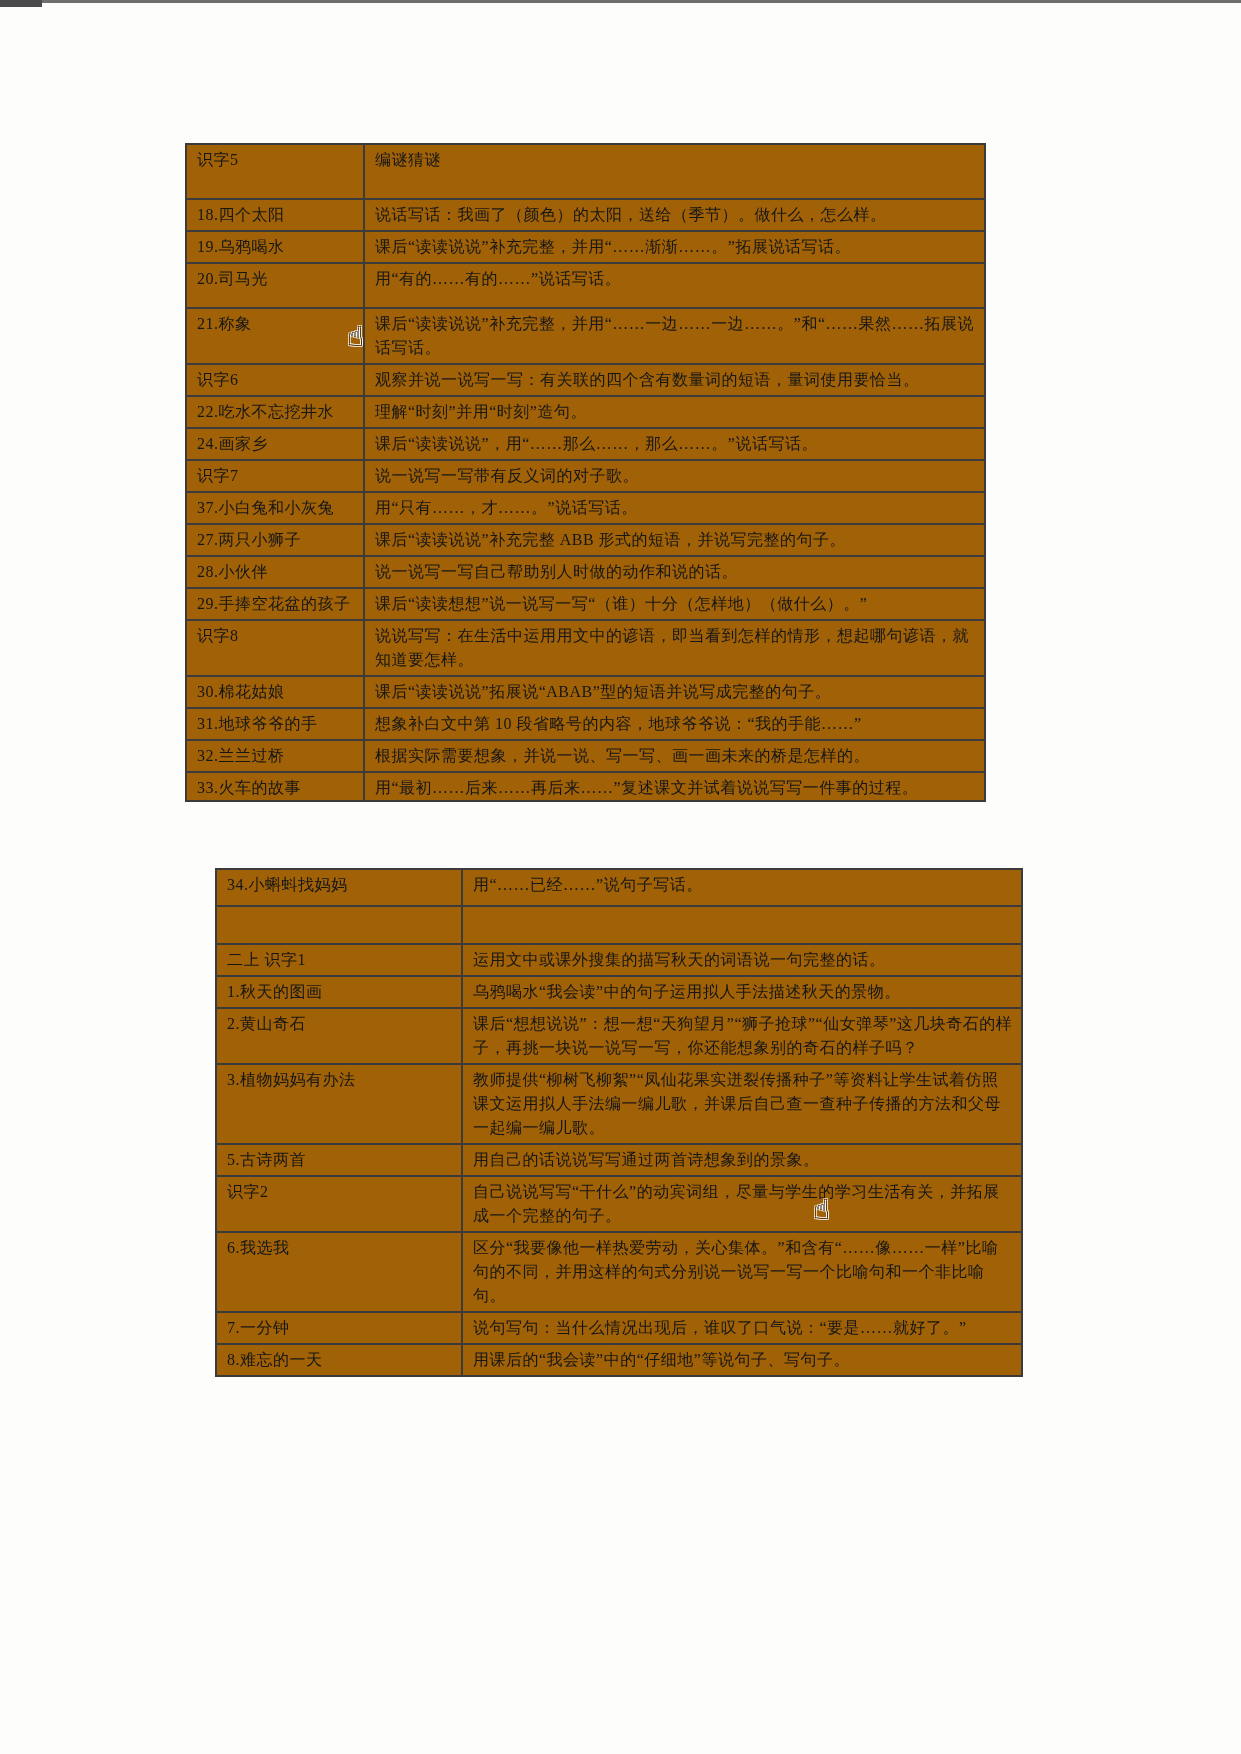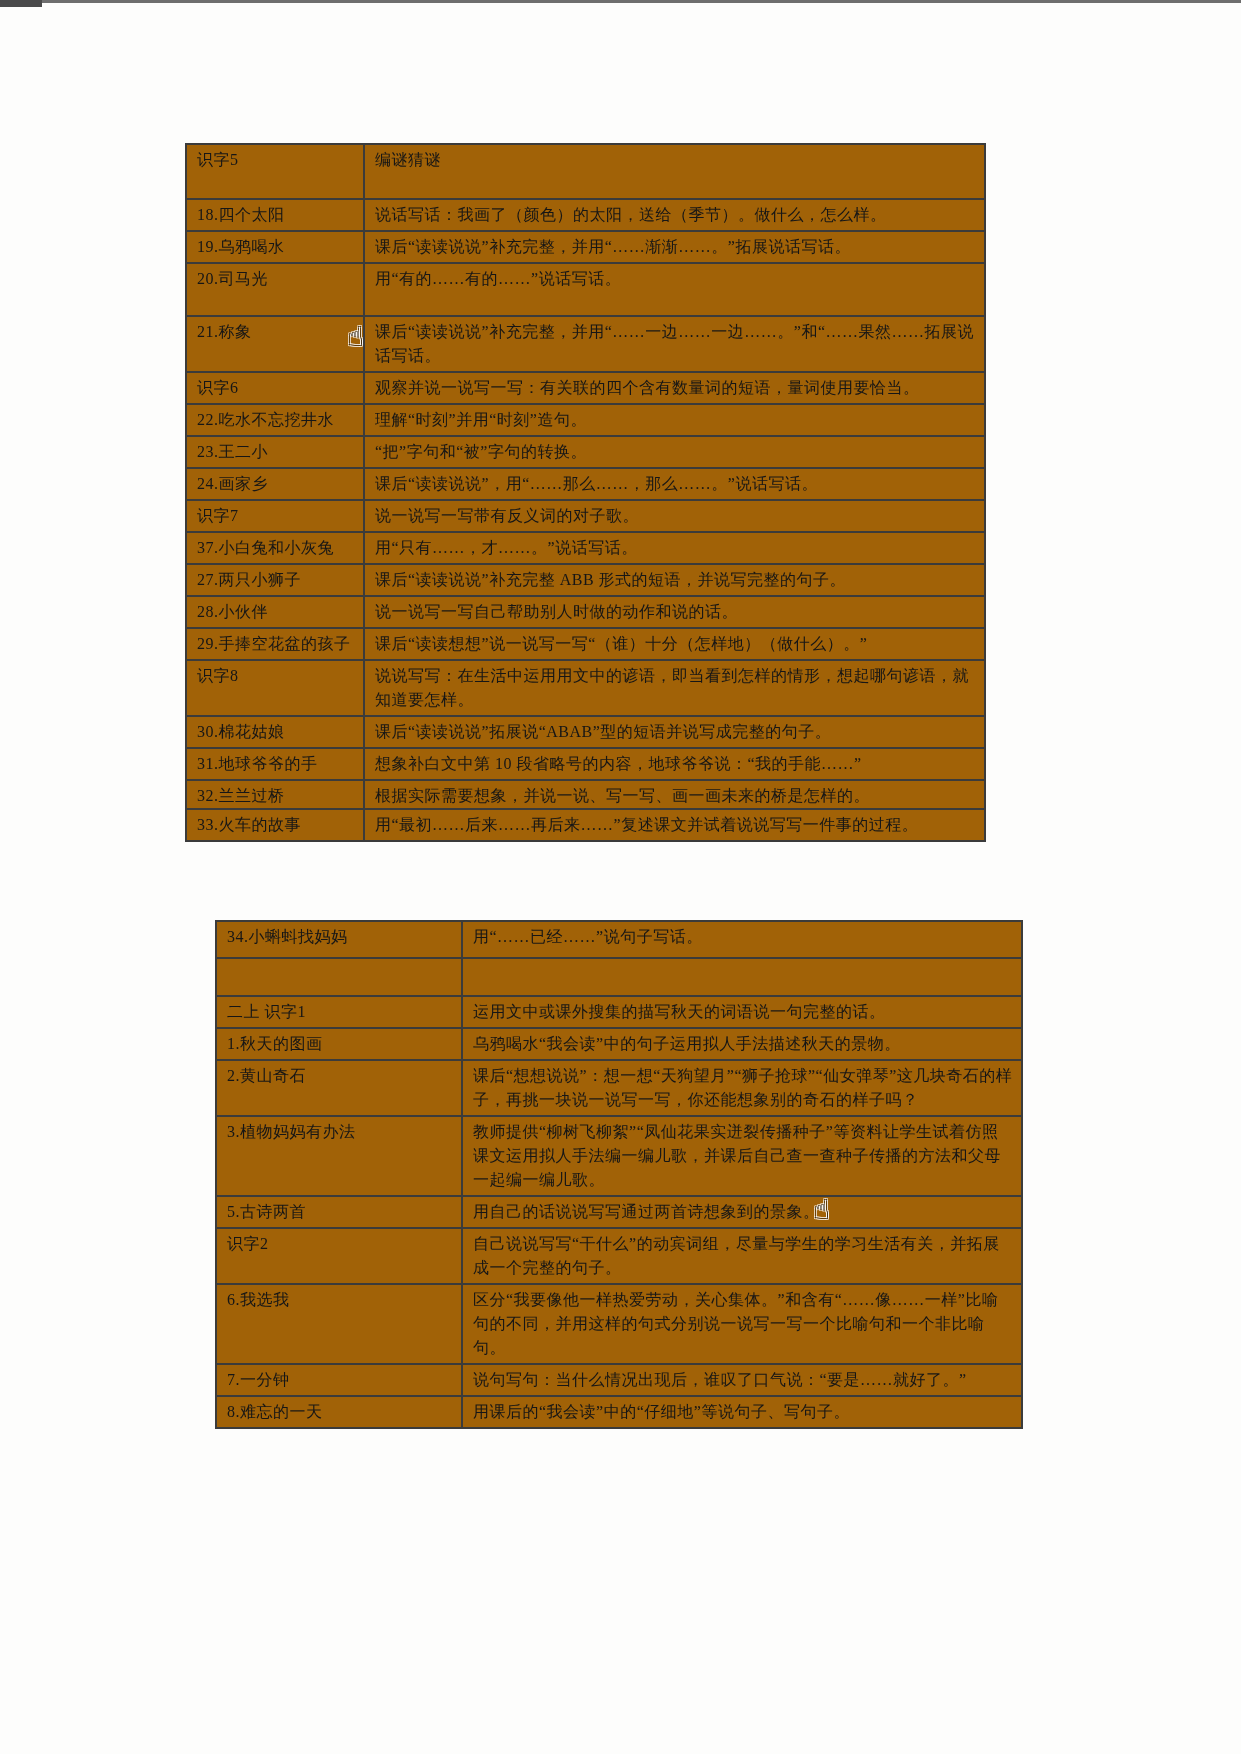--- a/index.html
+++ b/index.html
@@ -34,25 +34,25 @@
     letter-spacing:0.5px;
     padding:3px 8px 3px 10px;
     color:#161616;
     word-break:break-all;
     overflow:hidden;
   }
   
   .t1 { left:185px; top:143px; width:801px; }
   .t1 col.c1 { width:178px; }
   .t1 tr:nth-child(1) td { padding-bottom:26px; }   
-  .t1 tr:nth-child(4) td { padding-bottom:24px; }   
+  .t1 tr:nth-child(4) td { padding-bottom:16px; }   
   .t1 tr:nth-child(18) td { padding-bottom:0; }  
 
   
-  .t2 { left:215px; top:920px; width:808px;border-radius:7px; }
+  .t2 { left:215px; top:868px; width:808px;border-radius:7px; }
   .t2 col.c1 { width:246px; }
   .t2 tr:nth-child(1) td { padding-bottom:8px; }
   .t2 tr.empty-row td { height:30px; }
 
   
   .cursor {
     position:absolute;
     font-family:"DejaVu Sans",sans-serif;
     font-size:28px;
     color:#101010;
@@ -97,24 +97,20 @@
       </tr>
       <tr>
         <td>识字6</td>
         <td>观察并说一说写一写：有关联的四个含有数量词的短语，量词使用要恰当。</td>
       </tr>
       <tr>
         <td>22.吃水不忘挖井水</td>
         <td>理解“时刻”并用“时刻”造句。</td>
       </tr>
       <tr>
-        <td>23.王二小</td>
-        <td>“把”字句和“被”字句的转换。</td>
-      </tr>
-      <tr>
         <td>24.画家乡</td>
         <td>课后“读读说说”，用“……那么……，那么……。”说话写话。</td>
       </tr>
       <tr>
         <td>识字7</td>
         <td>说一说写一写带有反义词的对子歌。</td>
       </tr>
       <tr>
         <td>37.小白兔和小灰兔</td>
         <td>用“只有……，才……。”说话写话。</td>

